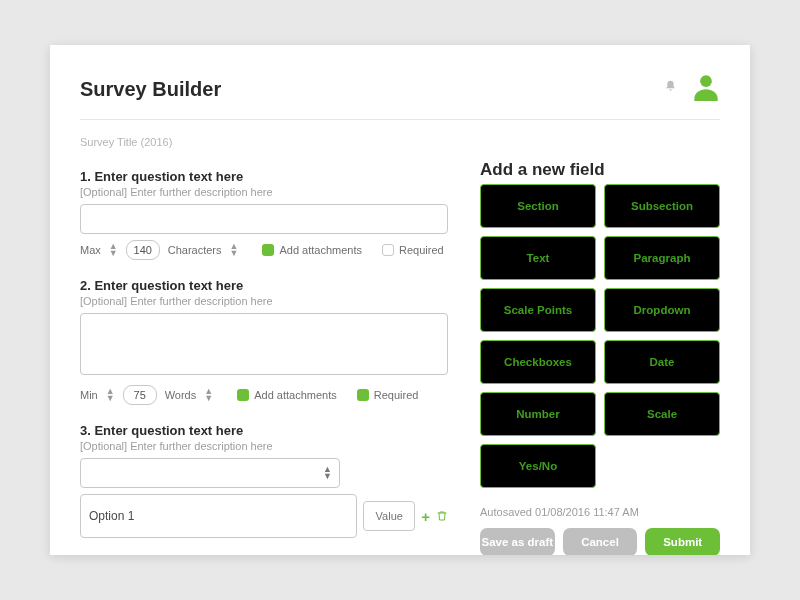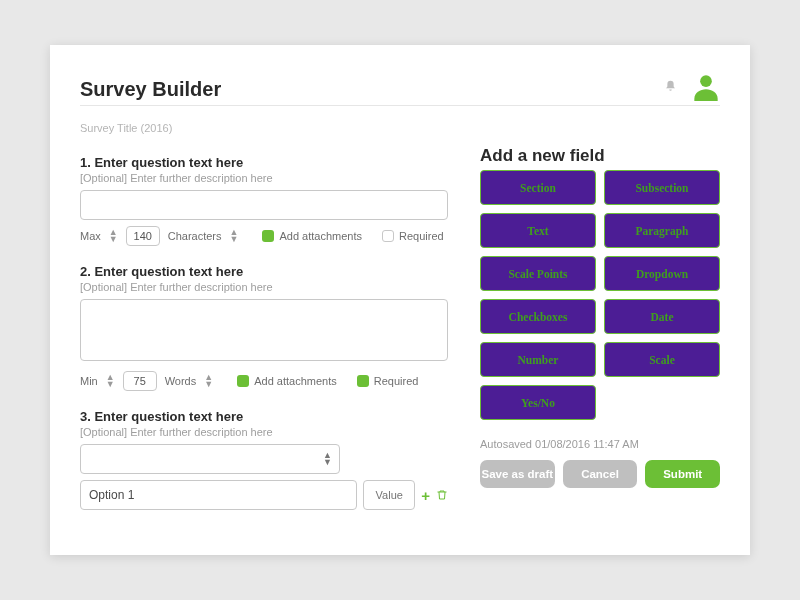--- a/index.html
+++ b/index.html
@@ -19,20 +19,21 @@
     height: 510px;
     box-shadow: 0 2px 10px rgba(0,0,0,0.12);
     overflow: hidden;
     padding: 28px 30px 0 30px;
     position: relative;
   }
   .header {
     display: flex;
     align-items: center;
     justify-content: space-between;
+    padding-bottom: 14px;
     border-bottom: 1px solid #e6e6e6;
   }
   .title { font-size: 20px; font-weight: 700; color: #2a2a2a; }
   .header-icons { display: flex; align-items: center; gap: 14px; }
   .bell { color: #bdbdbd; }
   .avatar { color: #6cbf36; }
   .subheader {
     font-size: 11px;
     color: #b5b5b5;
     margin: 16px 0 12px 0;
@@ -57,21 +58,21 @@
     align-items: center;
     gap: 8px;
     margin-top: 6px;
     font-size: 11px;
     color: #6e6e6e;
   }
   .mini-input {
     width: 34px;
     height: 20px;
     border: 1px solid #c8c8c8;
-    border-radius: 4px;
+    border-radius: 9px;
     text-align: center;
     font-size: 11px;
     color: #555;
   }
   .sort { color: #9a9a9a; font-size: 9px; line-height: 7px; display: inline-block; vertical-align: middle; }
   .sort::before { content: "▲"; display:block; }
   .sort::after { content: "▼"; display:block; }
   .chk {
     width: 12px; height: 12px; border-radius: 3px;
     display: inline-block; vertical-align: middle;
@@ -86,21 +87,21 @@
   .select-wrap .qinput { padding-right: 22px; }
   .select-caret {
     position: absolute; right: 8px; top: 50%; transform: translateY(-50%);
     font-size: 9px; color: #777; line-height: 7px;
   }
   .select-caret::before { content:"▲"; display:block;}
   .select-caret::after { content:"▼"; display:block;}
   .option-row { display:flex; align-items:center; gap:6px; margin-top:6px; }
   .option-input {
     flex: 1 1 auto;
-    height: 30px;
+    height: 44px;
     border: 1px solid #c8c8c8;
     border-radius: 4px;
     padding: 0 8px;
     font-size: 12px;
     color: #4a4a4a;
   }
   .value-input {
     width: 52px; height: 30px;
     border: 1px solid #c8c8c8; border-radius: 4px;
     font-size: 11px; color: #888; text-align: center;
@@ -108,28 +109,27 @@
   .icon-btn { cursor: pointer; }
   .plus { color: #6cbf36; font-weight: 700; font-size: 15px; }
   .trash svg { display:block; }
   .trash { color: #6cbf36; }
   .right-title { font-size: 17px; font-weight:700; color:#2a2a2a; margin-bottom:4px; }
   .right-desc { font-size: 11px; color:#8a8a8a; line-height:1.4; margin-bottom:14px; }
   .field-grid { display:grid; grid-template-columns: 1fr 1fr; gap:8px; margin-bottom: 18px;}
   .field-btn {
     border: 1px solid #6cbf36;
     color: #3f9e1e;
-    background: #4c1d95;
+    background: #000000;
     border-radius: 4px;
     font-size: 11.5px;
     font-weight: 600;
-    height: 35px;
+    height: 44px;
     display:flex; align-items:center; justify-content:center;
     cursor: pointer;
-    font-family: Liberation Serif, serif;
   }
   .autosave { font-size: 11px; color:#9c9c9c; margin-bottom: 10px;}
   .action-row { display:flex; gap:8px; }
   .action-btn {
     flex:1; height:28px; border:none; border-radius:7px;
     font-size:11.5px; font-weight:600; color:#fff; cursor:pointer;
   }
   .btn-grey { background:#bfbfbf; }
   .btn-green { background:#6cbf36; }
 </style>

